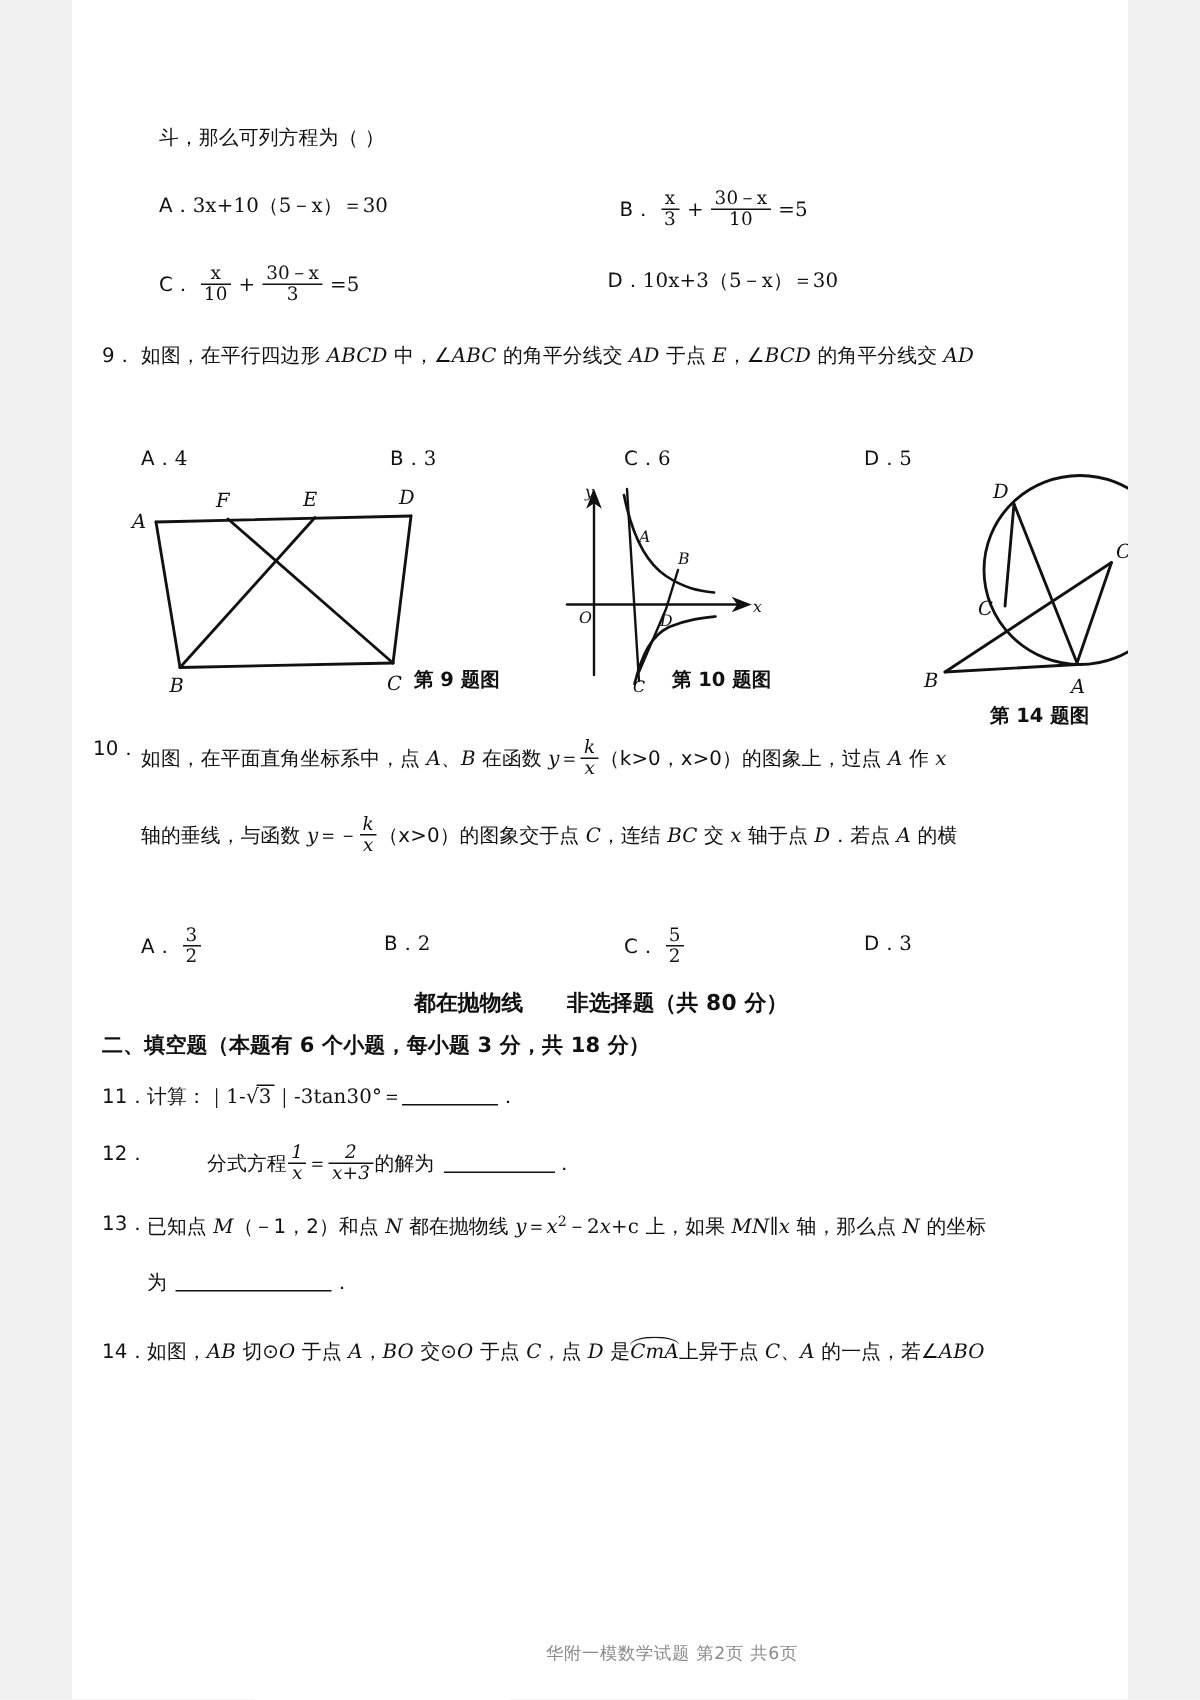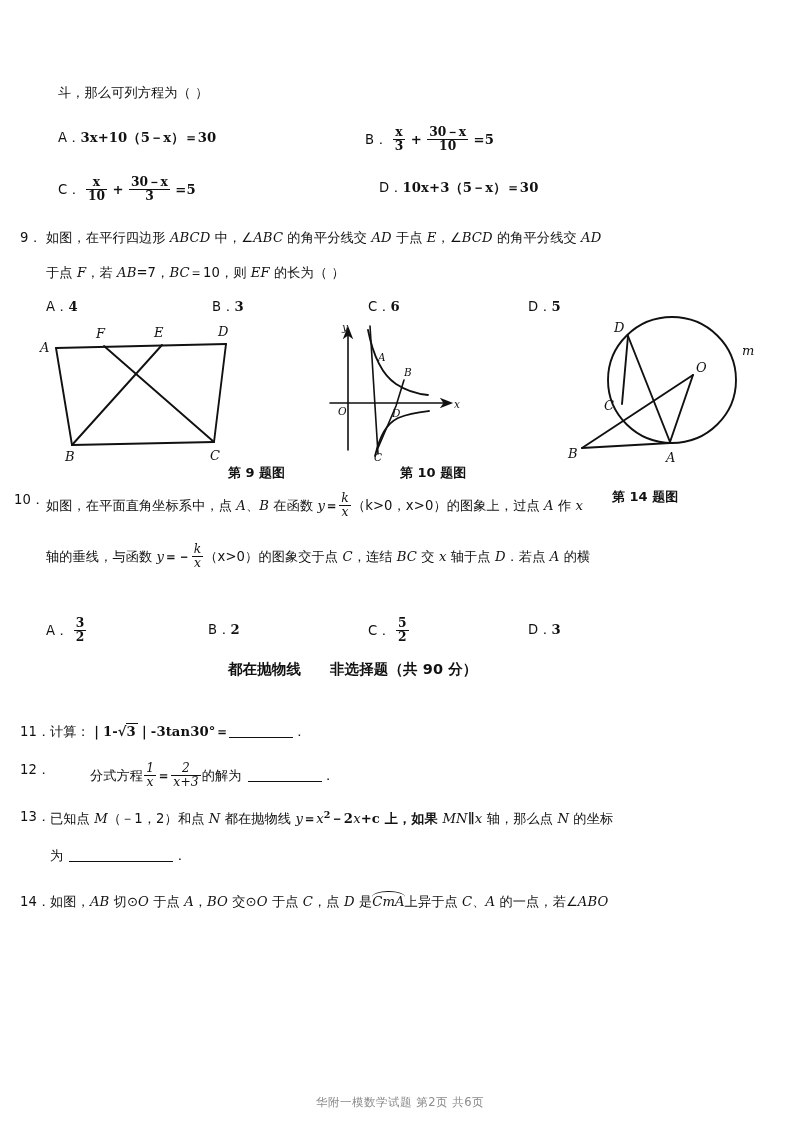--- a/index.html
+++ b/index.html
@@ -1,40 +1,40 @@
 <!DOCTYPE html>
 <html><head>
 <meta charset="utf-8">
 <style>
   html,body{margin:0;padding:0;background:#f0f0f0;}
   body{font-family:"DejaVu Sans","Liberation Sans",sans-serif;}
   .page{
     position:relative;
-    width:800px;height:1133px;
+    width:704px;height:1133px;
     background:#ffffff;
     margin:0 auto;
     overflow:hidden;
     color:#111;
   }
   .sheet{
     position:absolute;
     left:0;top:0;width:800px;height:1133px;
   }
   
   .ln{
     position:absolute;
     font-size:13.2px;
     line-height:1.25;
     white-space:nowrap;
     letter-spacing:0.1px;
   }
   .cn{font-family:"DejaVu Sans","Liberation Sans",sans-serif;}
   .it{font-style:italic;font-family:"DejaVu Serif","Liberation Serif",serif;}
   .bold{font-weight:bold;}
-  .ser{font-family:"DejaVu Serif","Liberation Serif",serif;font-weight:bold;}
+  .ser{font-family:"DejaVu Serif","Liberation Serif",serif;}
 
   
   .frac{
     display:inline-block;
     vertical-align:-0.48em;
     text-align:center;
     font-size:0.93em;
     line-height:1.05;
     margin:0 1px;
   }
@@ -64,21 +64,20 @@
     left:0;right:0;top:-3px;
     height:5px;
     border-top:1.3px solid #111;
     border-radius:50%/100% 100% 0 0;
   }
   .fig-cap{
     position:absolute;
     font-size:13px;
     font-weight:bold;
     white-space:nowrap;
-    margin-top:20px;
   }
   .foot{
     position:absolute;
     left:0;right:0;
     text-align:center;
     font-size:11.5px;
     color:#8a8a8a;
     letter-spacing:0.5px;
   }
   svg{display:block;overflow:visible;}
@@ -128,30 +127,27 @@
       <span class="den">10</span>
     </span>
     <span class="ser">+</span>
     <span class="frac ser">
       <span class="num">30－x</span>
       <span class="den">3</span>
     </span>
     <span class="ser">=5</span>
   </div>
 
-  <div class="ln" style="left:379px;top:180px;text-align:right;">
+  <div class="ln" style="left:357px;top:180px;text-align:right;">
     <span class="cn">D．</span><span class="ser">10x+3（5－x）＝30</span>
   </div>
 
   <div class="ln" style="left:20px;top:230px;">9．</div>
   <div class="ln" style="left:46px;top:230px;">
     <span class="cn">如图，在平行四边形 </span><span class="it">ABCD</span><span class="cn"> 中，∠</span><span class="it">ABC</span><span class="cn"> 的角平分线交 </span><span class="it">AD</span><span class="cn"> 于点 </span><span class="it">E</span><span class="cn">，∠</span><span class="it">BCD</span><span class="cn"> 的角平分线交 </span><span class="it">AD</span>
-  </div>
-  <div class="ln" style="left:46px;top:265px;">
-    <span class="cn">于点 </span><span class="it">F</span><span class="cn">，若 </span><span class="it">AB</span><span class="cn">=7，</span><span class="it">BC</span><span class="cn">＝10，则 </span><span class="it">EF</span><span class="cn"> 的长为（      ）</span>
   </div>
 
   <div class="ln" style="left:46px;top:299px;">
     <span class="cn">A．</span><span class="ser">4</span>
   </div>
   <div class="ln" style="left:212px;top:299px;">
     <span class="cn">B．</span><span class="ser">3</span>
   </div>
   <div class="ln" style="left:368px;top:299px;">
     <span class="cn">C．</span><span class="ser">6</span>
@@ -251,21 +247,22 @@
     <span class="frac ser">
       <span class="num">5</span>
       <span class="den">2</span>
     </span>
   </div>
   <div class="ln" style="left:528px;top:622px;">
     <span class="cn">D．</span><span class="ser">3</span>
   </div>
 
   <div class="ln cn bold" style="left:228px;top:660px;font-size:14.5px;">都在抛物线</div>
-  <div class="ln cn bold" style="left:330px;top:660px;font-size:14.5px;">非选择题（共 90 分）</div>
+  <div class="ln cn bold" style="left:330px;top:660px;font-size:14.5px;">非选择题（共 80 分）</div>
+  <div class="ln cn bold" style="left:20px;top:689px;font-size:14px;">二、填空题（本题有 6 个小题，每小题 3 分，共 18 分）</div>
 
   <div class="ln" style="left:20px;top:724px;">11．</div>
   <div class="ln" style="left:50px;top:724px;">
     <span class="cn">计算：</span><span class="ser">｜1-</span><span class="ser">√</span><span class="ser sq">3</span><span class="ser">｜-3tan30</span><span class="ser">°</span><span class="ser">＝</span><span class="blank" style="width:64px;"></span><span class="cn">．</span>
   </div>
 
   <div class="ln" style="left:20px;top:762px;">12．</div>
   <div class="ln" style="left:50px;top:762px;margin-left:40px;">
     <span class="cn">分式方程</span><span class="frac it"><span class="num">1</span><span class="den">x</span></span><span class="ser">＝</span><span class="frac it"><span class="num">2</span><span class="den">x+3</span></span><span class="cn">的解为</span><span class="blank" style="width:74px;margin-left:6px;"></span><span class="cn">．</span>
   </div>

